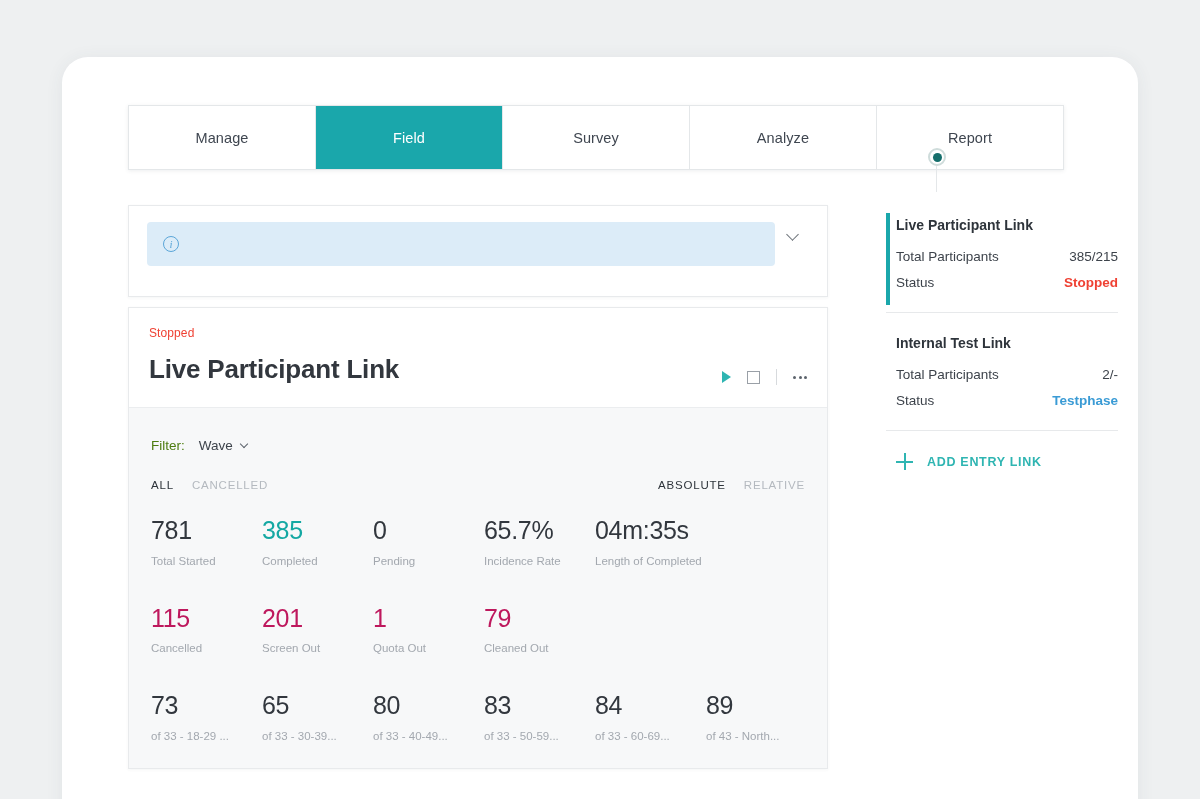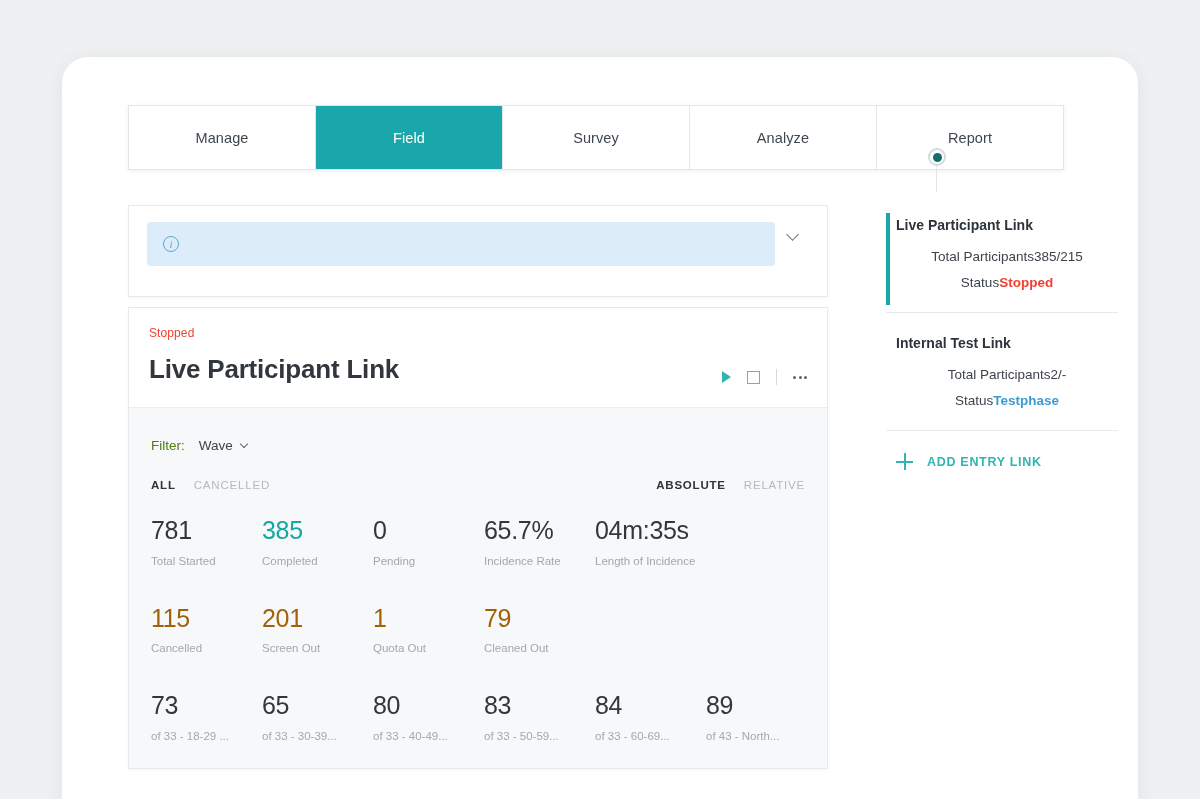--- a/index.html
+++ b/index.html
@@ -221,38 +221,38 @@
   }
 
   #seg-row {
     margin-top: 26px;
     display: flex;
     align-items: center;
     font-size: 11.5px;
     letter-spacing: 0.8px;
   }
   .seg { cursor: pointer; }
-  .seg.on { color: #2e343b; font-weight: bold; }
+  .seg.on { color: #2e343b; font-weight: normal; }
   .seg.off { color: #b4b9bf; }
   #seg-left { display: flex; gap: 18px; }
   #seg-right { margin-left: auto; display: flex; gap: 18px; }
 
   .stats-row { display: flex; }
   #stats-row-1 { margin-top: 26px; }
   #stats-row-2 { margin-top: 38px; }
   #stats-row-3 { margin-top: 38px; }
   .stat { flex: 0 0 auto; }
   .stat .val {
     font-size: 25px;
     color: #32373e;
     letter-spacing: -0.3px;
     line-height: 1.1;
   }
   .stat .val.teal { color: #14a8a3; }
-  .stat .val.red  { color: #a16207; }
+  .stat .val.red  { color: #be185d; }
   .stat .lbl {
     margin-top: 10px;
     font-size: 11.5px;
     color: #a3a8af;
     white-space: nowrap;
     overflow: hidden;
   }
   #stats-row-1 .stat { width: 111px; }
   #stats-row-1 .stat:nth-child(4) { width: 111px; }
   #stats-row-2 .stat { width: 111px; }
@@ -278,21 +278,21 @@
   }
   .link-block + .link-block { padding-top: 22px; }
   .blk-title {
     font-size: 14px;
     font-weight: bold;
     color: #2e343b;
     margin-bottom: 16px;
   }
   .blk-row {
     display: flex;
-    justify-content: center;
+    justify-content: space-between;
     align-items: baseline;
     font-size: 13.5px;
     color: #3d434b;
     margin-bottom: 11px;
   }
   .blk-row:last-child { margin-bottom: 0; }
   .blk-val.red { color: #ef4133; font-weight: bold; }
   .blk-val.blue { color: #3a9bd5; font-weight: bold; }
 
   #add-entry-link {
@@ -412,21 +412,21 @@
             <div class="stat">
               <div class="val">0</div>
               <div class="lbl">Pending</div>
             </div>
             <div class="stat">
               <div class="val">65.7%</div>
               <div class="lbl">Incidence Rate</div>
             </div>
             <div class="stat">
               <div class="val">04m:35s</div>
-              <div class="lbl">Length of Incidence</div>
+              <div class="lbl">Length of Completed</div>
             </div>
           </div>
 
           <div class="stats-row" id="stats-row-2">
             <div class="stat">
               <div class="val red">115</div>
               <div class="lbl">Cancelled</div>
             </div>
             <div class="stat">
               <div class="val red">201</div>

